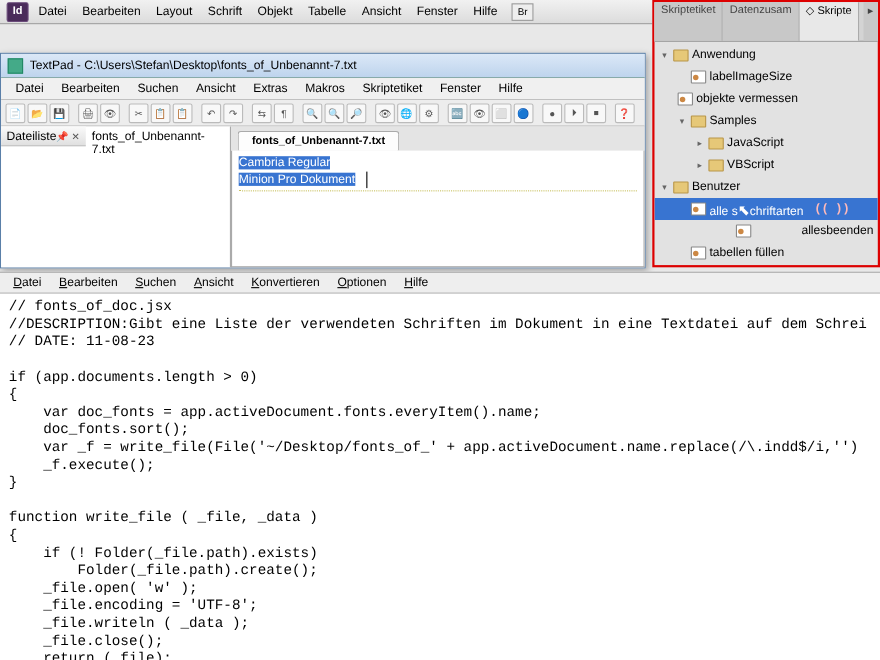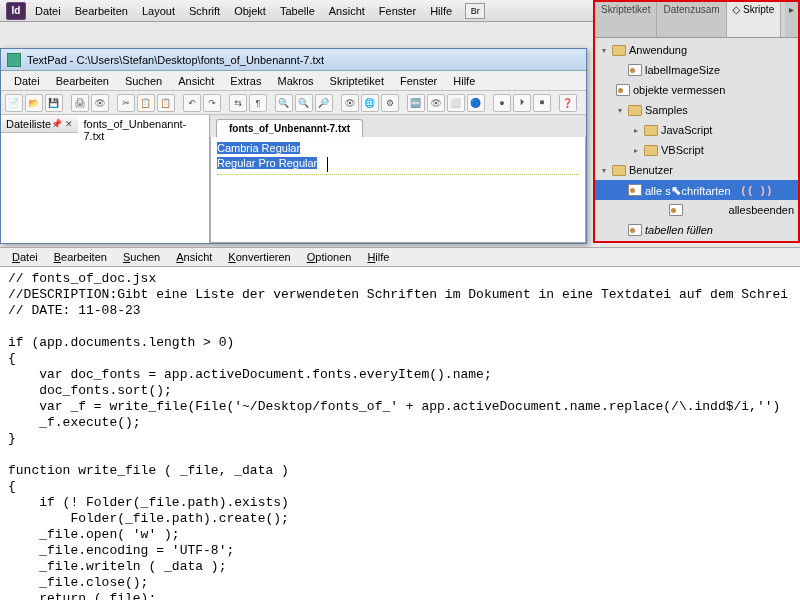--- a/index.html
+++ b/index.html
@@ -113,21 +113,21 @@
         <span class="tw"></span>
         <span class="script-ico"></span>
         <span>alle s<span style="font-size: 13px;">⬉</span><span>chriftarten</span></span>
         <span class="paren">((  ))</span>
       </div>
       <div class="tree-row" style="padding-left: 20px; gap: 46px;">
         <span class="tw"></span>
         <span class="script-ico"></span>
         <span>allesbeenden</span>
       </div>
-      <div class="tree-row" style="padding-left: 20px; font-style: italic;">
+      <div class="tree-row" style="padding-left: 20px;">
         <span class="tw"></span>
         <span class="script-ico"></span>
         <span>tabellen füllen</span>
       </div>
     </div>
 </div>
 
 <div class="textpad-win">
   <div class="tp-title">
     <span class="tp-title-ico"></span>
@@ -190,21 +190,21 @@
       <div class="fl-body">
         <span>fonts_of_Unbenannt-7.txt</span>
       </div>
     </div>
     <div class="editor-wrap">
       <div class="ed-tab">
         <div class="ed-tab-item">fonts_of_Unbenannt-7.txt</div>
       </div>
       <div class="ed-area" id="ed-area">
           <div><span class="sel-line">Cambria Regular</span></div>
-          <div><span class="sel-line">Regular Pro      Regular</span><span class="text-cursor"></span></div>
+          <div><span class="sel-line">Minion Pro      Dokument</span><span class="text-cursor"></span></div>
           <div class="dotted"></div>
         </div>
     </div>
   </div>
 </div>
 
 <div class="estk-bar" id="estk-menu">
     <span>Datei</span>
     <span>Bearbeiten</span>
     <span>Suchen</span>

